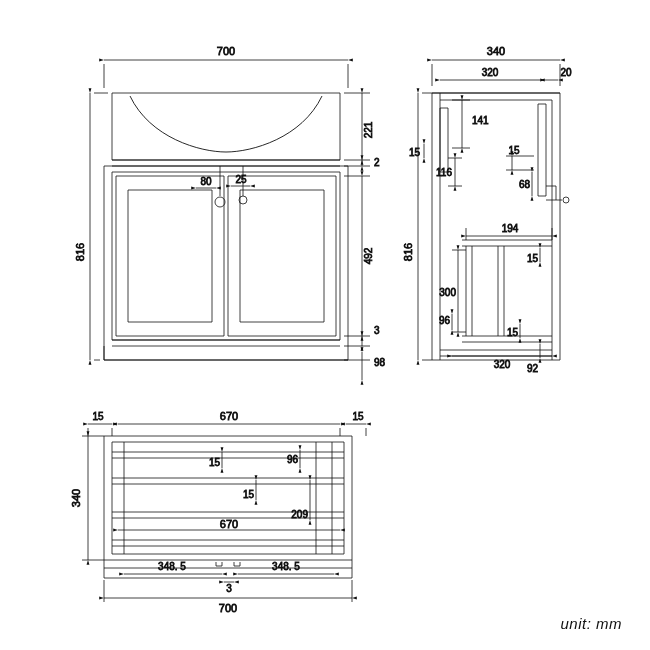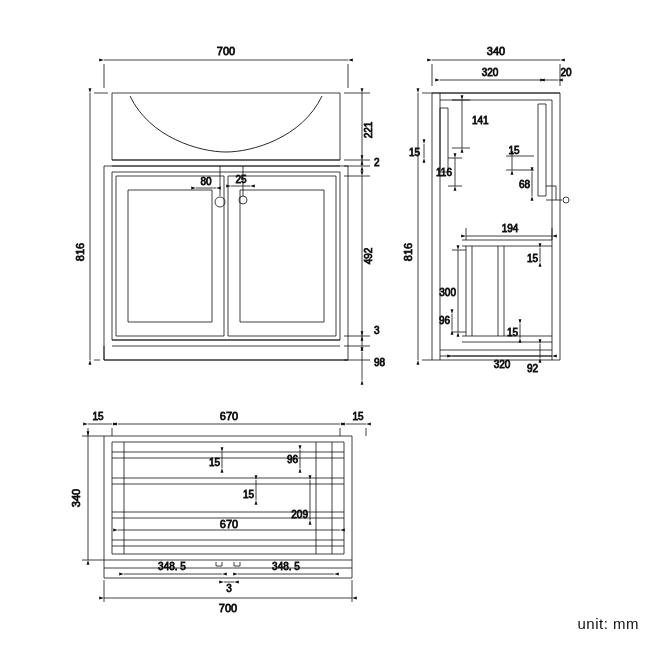--- a/index.html
+++ b/index.html
@@ -16,25 +16,26 @@
     overflow: hidden;
   }
   #sheet {
     position: absolute;
     left: 0; top: 0;
     width: 650px;
     height: 650px;
   }
   .unit-note {
     position: absolute;
-    right: 11px;
+    right: 28px;
     bottom: 18px;
     font-size: 15px;
     letter-spacing: 0.5px;
     color: #111;
+    font-style: italic;
   }
   svg text {
     font-family: "Liberation Sans", sans-serif;
     fill: #111111;
   }
 </style>
 </head>
 <body>
 
 <svg id="sheet" viewBox="0 0 650 650">

